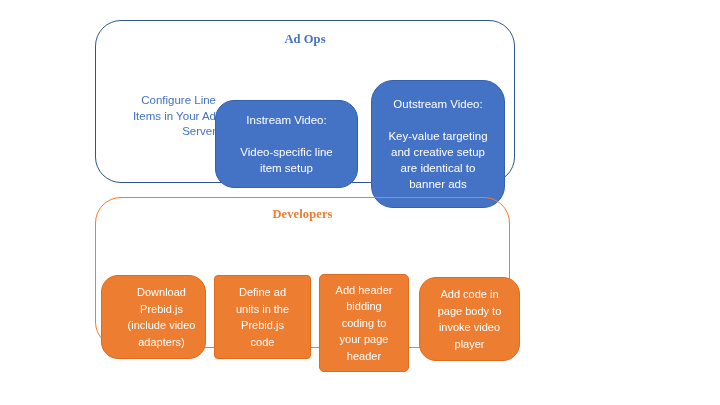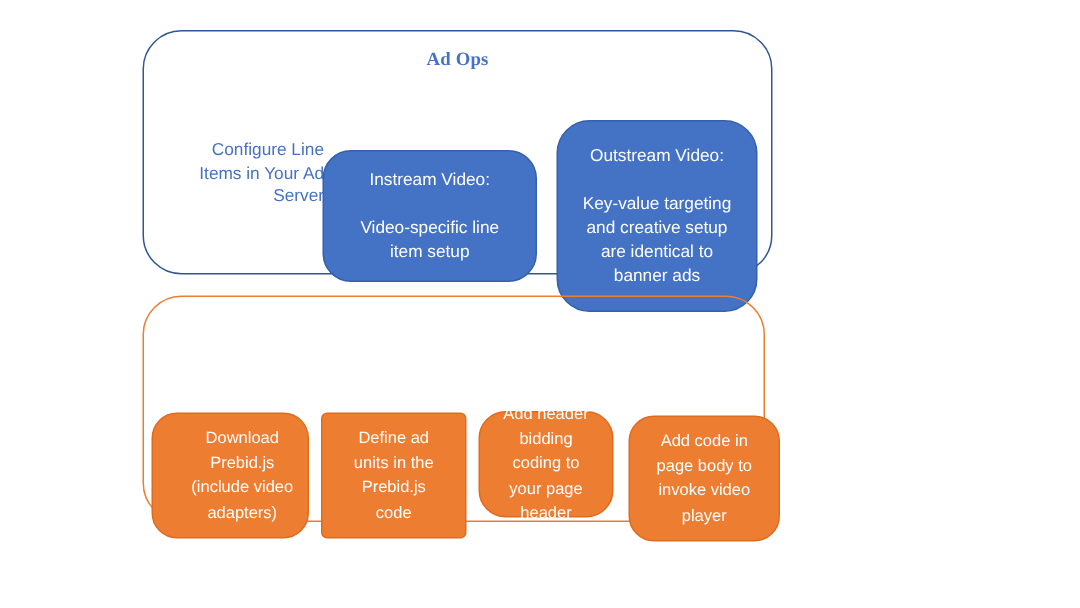--- a/index.html
+++ b/index.html
@@ -81,21 +81,21 @@
     line-height: 16.5px;
   }
 
   
   .node.instream  { left: 119px; top: 42px;  width: 143px; height: 88px;  border-radius: 19px; }
   .node.outstream { left: 275px; top: 22px;  width: 134px; height: 128px; border-radius: 22px; }
 
   
   .node.dev-1 { left: 5px;   top: 40px; width: 105px; height: 84px; border-radius: 17px; padding-left: 16px; }
   .node.dev-2 { left: 118px; top: 40px; width: 97px;  height: 84px; border-radius: 4px; }
-  .node.dev-3 { left: 223px; top: 39px; width: 90px;  height: 71px; border-radius: 18px; }
+  .node.dev-3 { left: 223px; top: 39px; width: 90px;  height: 98px; border-radius: 5px; }
   .node.dev-4 { left: 323px; top: 42px; width: 101px;  height: 84px; border-radius: 17px; }
 </style>
 </head>
 <body>
 
 <div id="canvas">
 
   <div class="section adops">
     <div class="section-title">Ad Ops</div>
 
@@ -110,20 +110,21 @@
 
     <div class="node blue outstream">Outstream Video:
 
 Key-value targeting
 and creative setup
 are identical to
 banner ads</div>
   </div>
 
   <div class="section developers">
+    <div class="section-title">Developers</div>
 
     <div class="node orange dev-1">Download
 Prebid.js
 (include video
 adapters)</div>
 
     <div class="node orange dev-2">Define ad
 units in the
 Prebid.js
 code</div>

